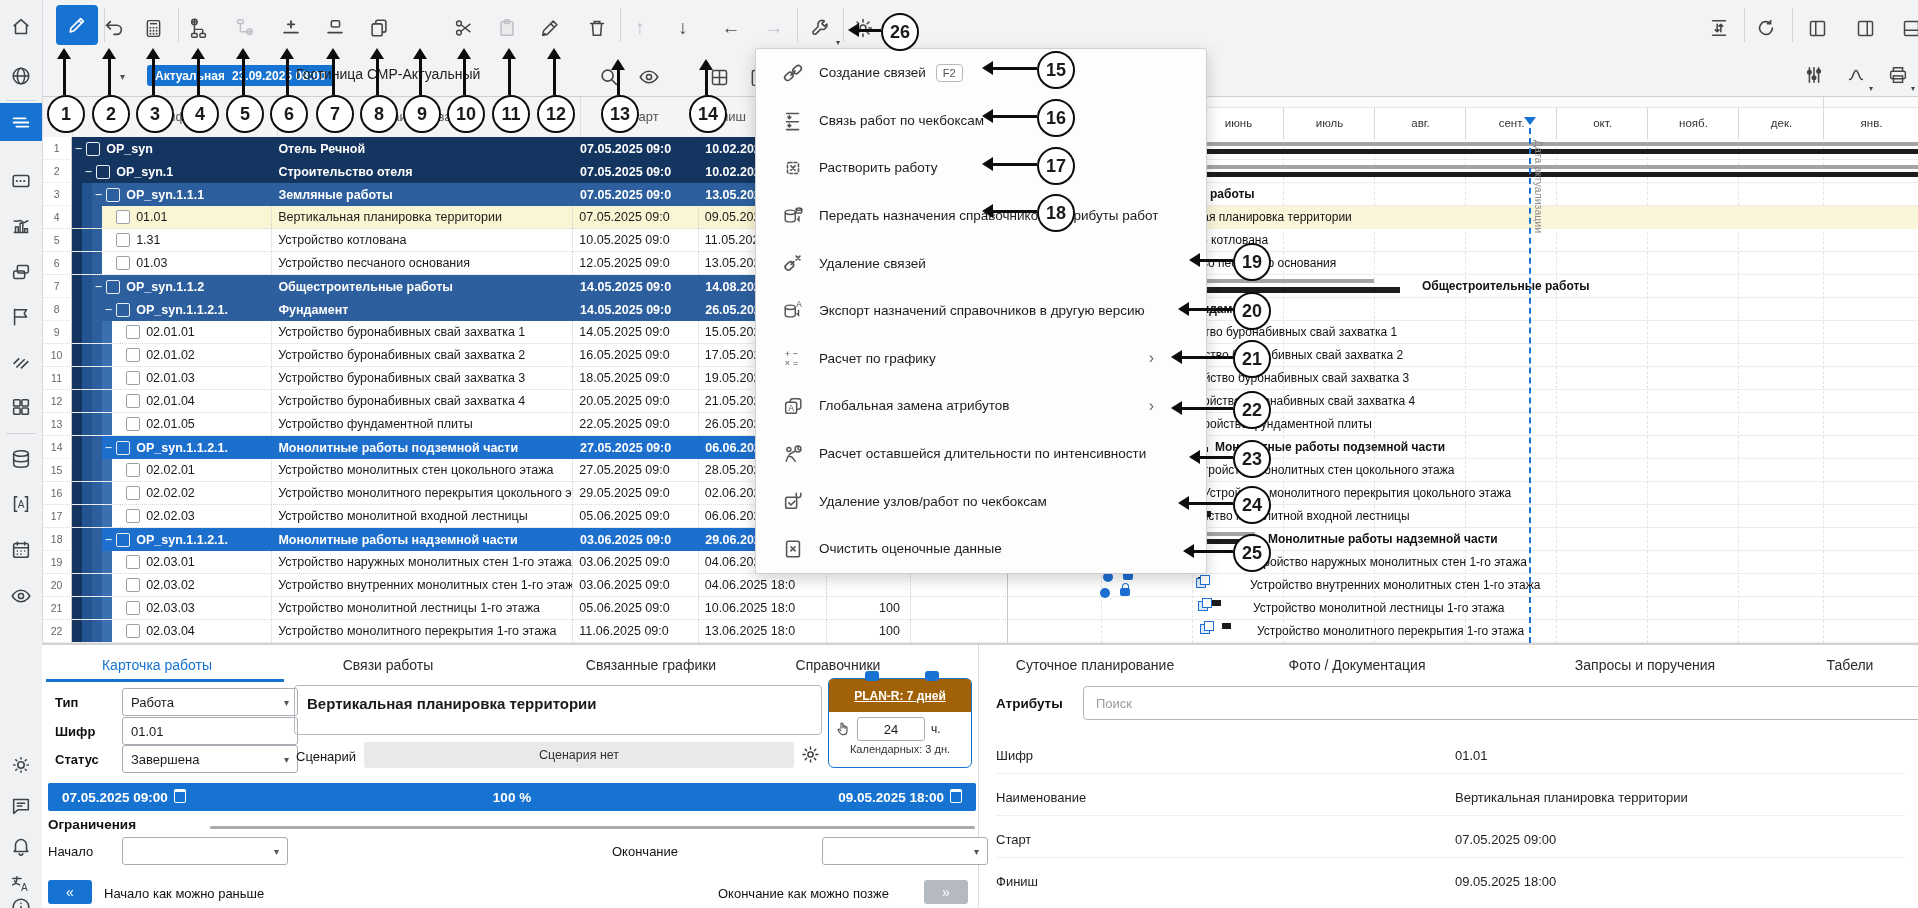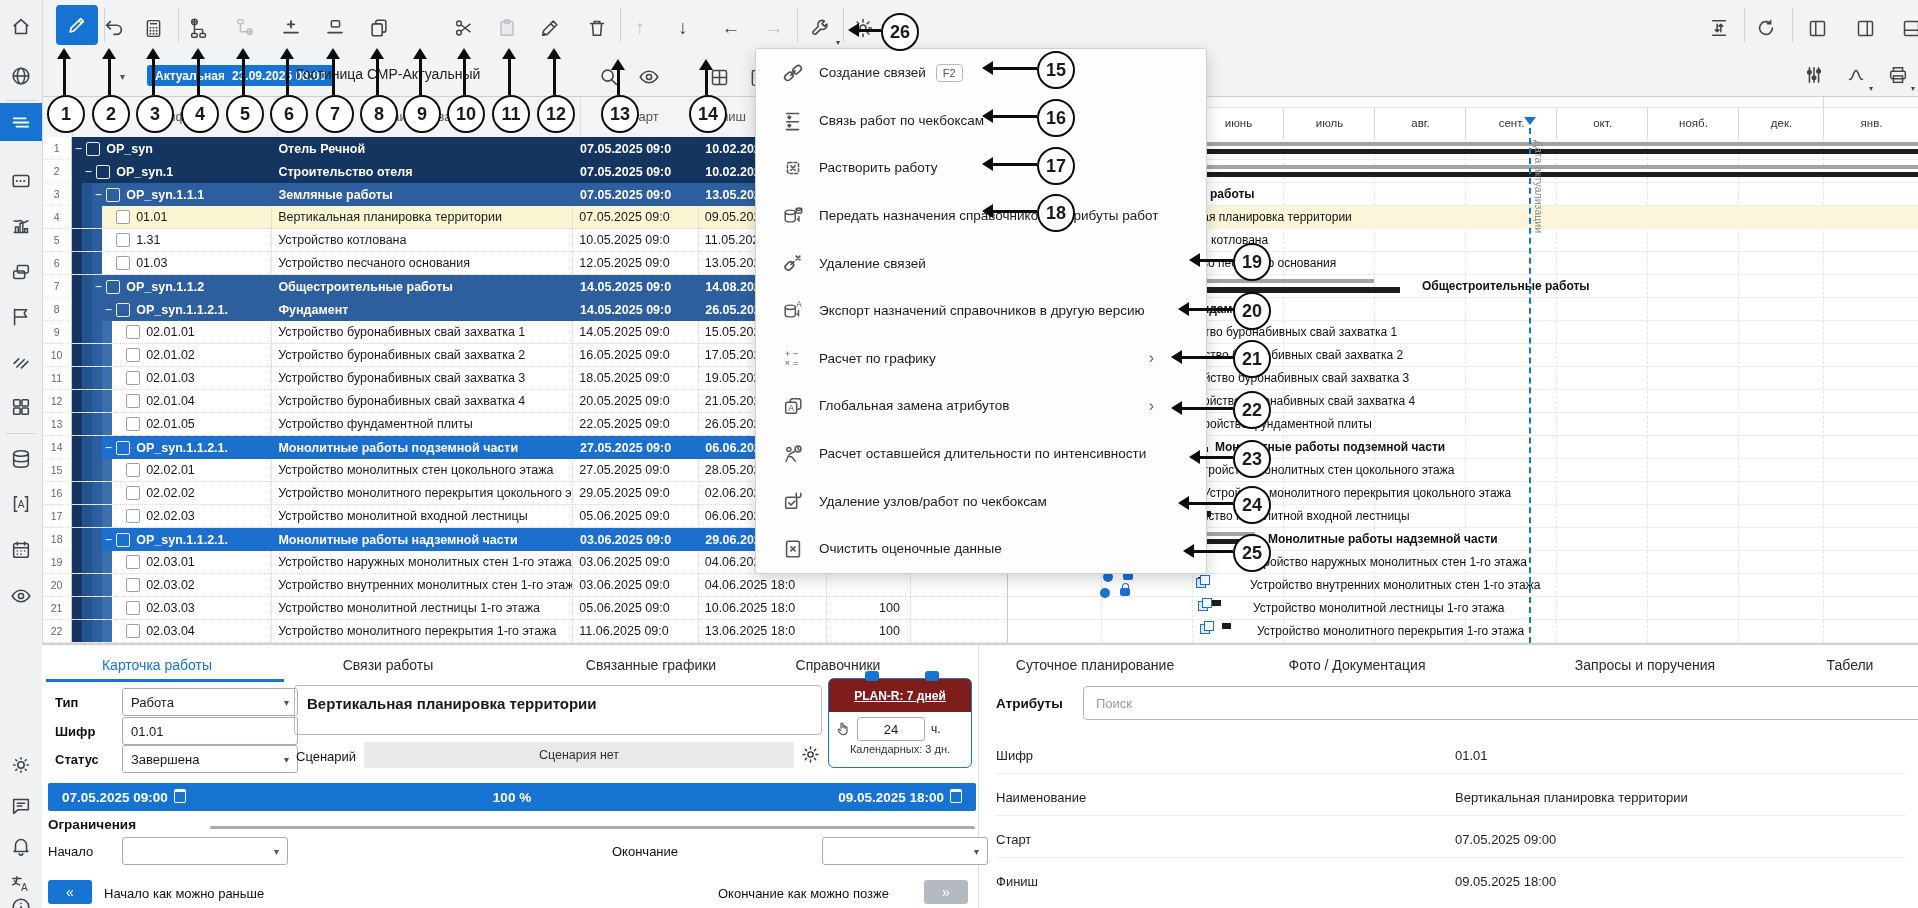--- a/index.html
+++ b/index.html
@@ -81,21 +81,21 @@
   .tab{position:absolute;top:12px;transform:translateX(-50%);font-size:14px;color:#2b2b2b;white-space:nowrap;cursor:pointer;}
   .tab.active{color:#1673d1;}
   #tab-underline{position:absolute;left:4px;top:34px;width:238px;height:3px;background:#1673d1;}
   #vdiv{position:absolute;left:936px;top:0;width:1px;height:263px;background:#ddddde;}
   .flab{position:absolute;font-size:13px;font-weight:bold;color:#111;}
   .sel-box{position:absolute;height:26px;border:1px solid #a9adb3;border-radius:3px;background:#fff;font-size:13px;display:flex;align-items:center;padding:0 8px;justify-content:space-between;}
   .sel-box .caret{margin-left:6px;}
   #name-box{position:absolute;left:252px;top:40px;width:528px;height:50px;border:1px solid #b5b8bd;border-radius:4px;font-size:15px;font-weight:bold;padding:9px 12px;box-sizing:border-box;}
   #scen-field{position:absolute;left:322px;top:97px;width:430px;height:26px;background:#e9e9eb;border-radius:3px;display:flex;align-items:center;justify-content:center;font-size:12.5px;color:#333;}
   .plan-card{position:absolute;left:786px;top:33px;width:142px;height:88px;border:1.5px solid #1673d1;border-radius:6px;overflow:visible;background:#fff;}
-  .plan-head{height:33px;background:#7f1d1d;border-radius:4px 4px 0 0;display:flex;align-items:center;justify-content:center;}
+  .plan-head{height:33px;background:#a16207;border-radius:4px 4px 0 0;display:flex;align-items:center;justify-content:center;}
   .plan-head span{color:#fff;font-size:12px;font-weight:bold;text-decoration:underline;}
   .plan-tab{position:absolute;top:-8px;width:14px;height:10px;background:#1673d1;border-radius:3px;}
   .plan-body{display:flex;align-items:center;padding:5px 6px 2px 6px;}
   .hours-box{width:66px;height:22px;border:1px solid #a9adb3;border-radius:3px;margin:0 6px;display:flex;align-items:center;justify-content:center;font-size:13px;}
   .plan-foot{text-align:center;font-size:11px;color:#333;}
   #progress{position:absolute;left:6px;top:138px;width:928px;height:28px;background:#1673d1;border-radius:2px;color:#fff;font-size:13.5px;font-weight:bold;display:flex;align-items:center;justify-content:space-between;padding:0 14px;box-sizing:border-box;}
   .calic{display:inline-block;width:10px;height:10px;border:1.6px solid #fff;border-top-width:3px;border-radius:2px;margin-left:6px;vertical-align:-1px;}
   #constr-line{position:absolute;left:168px;top:181px;width:765px;height:3px;background:#ababaf;border-radius:2px;}
   .plain{position:absolute;font-size:13px;color:#111;}
   .nav-btn{position:absolute;width:44px;height:24px;border-radius:3px;color:#fff;font-size:14px;display:flex;align-items:center;justify-content:center;}

